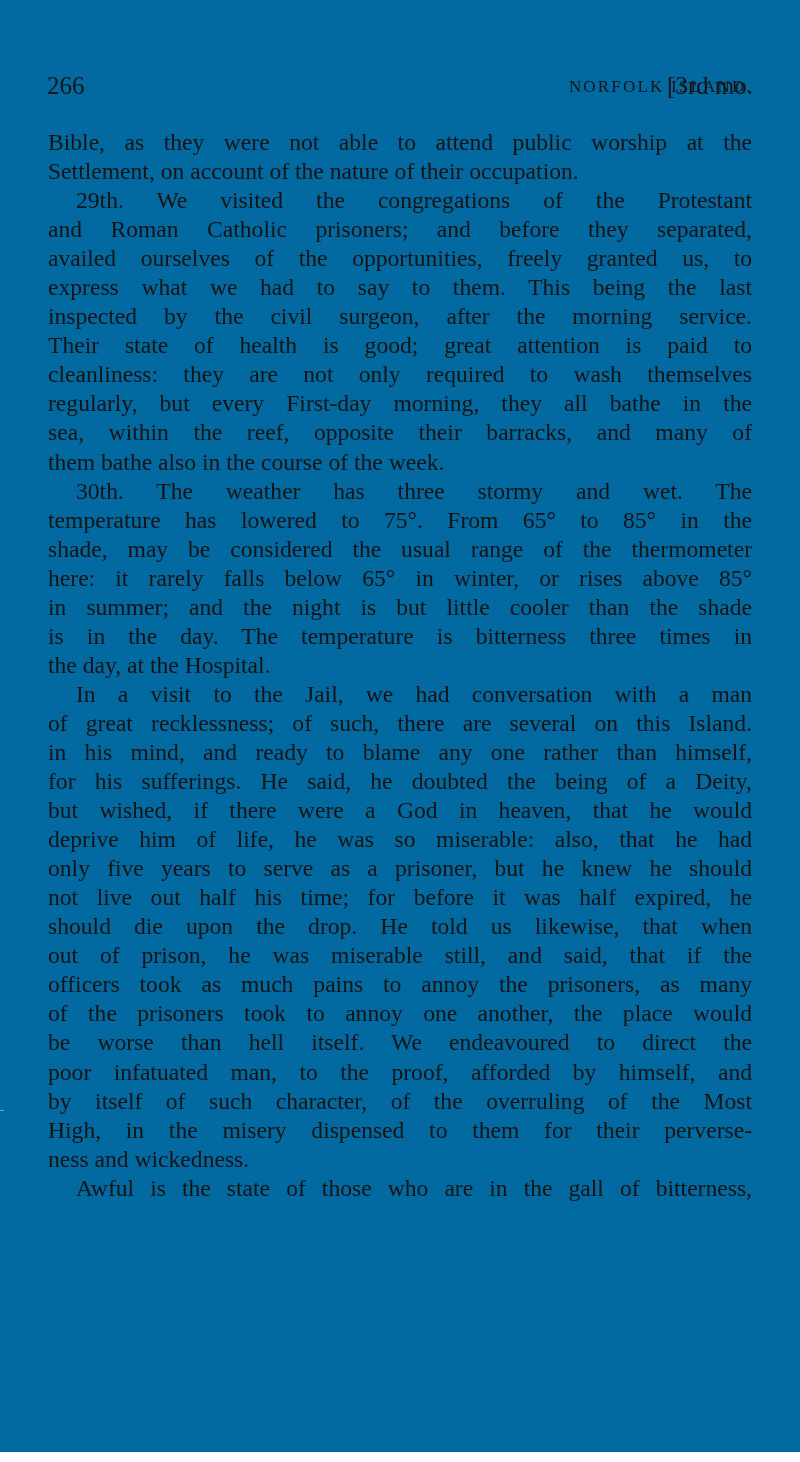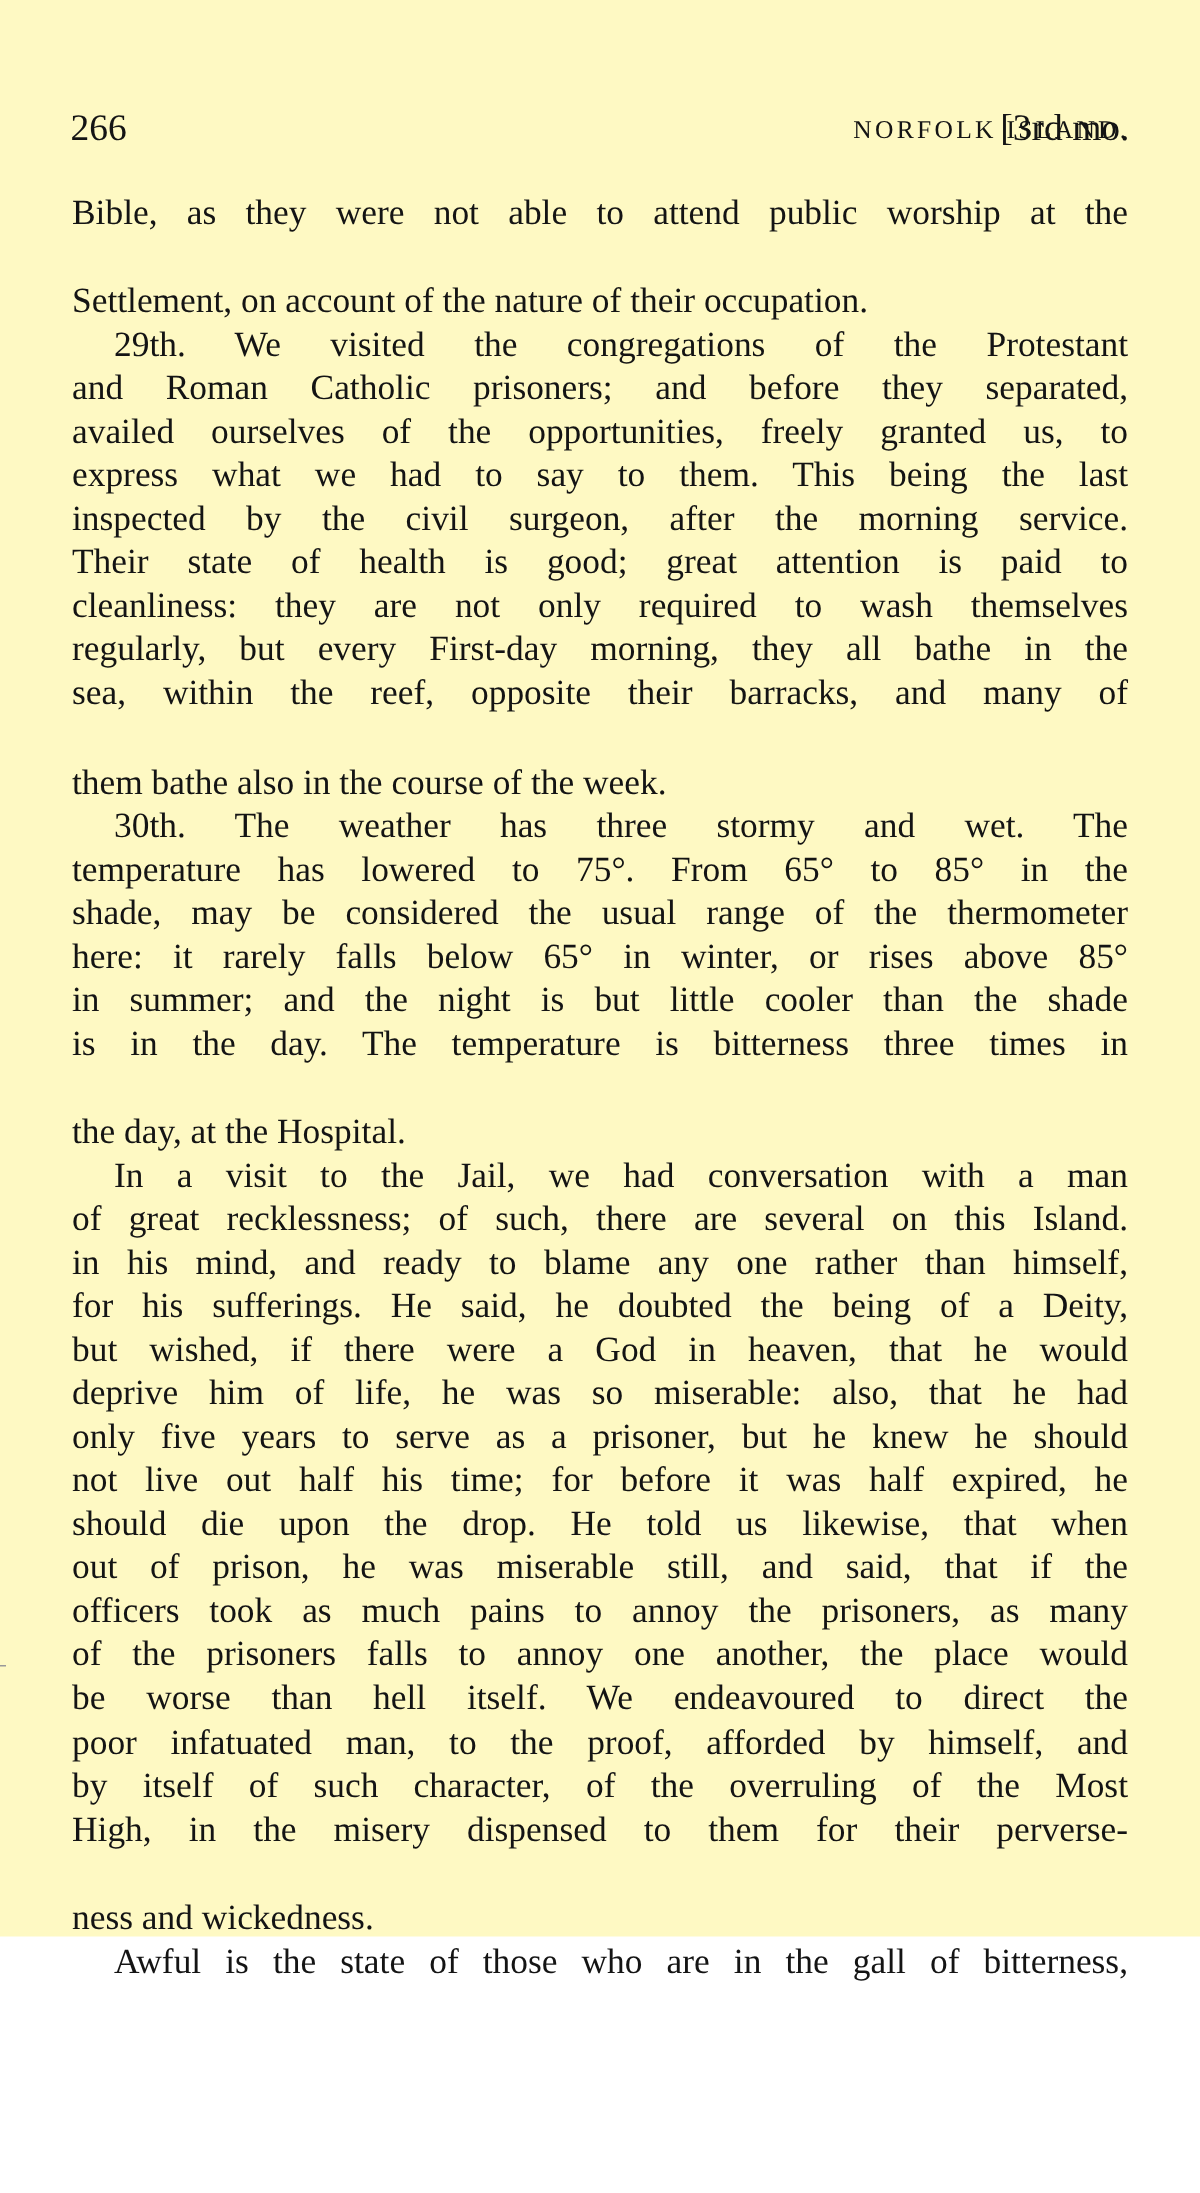--- a/index.html
+++ b/index.html
@@ -1,35 +1,35 @@
 <!DOCTYPE html>
 <html><head>
 <meta charset="utf-8">
 <style>
   html, body { margin: 0; padding: 0; background: #ffffff; }
   body { width: 800px; height: 1462px; position: relative; overflow: hidden; }
   .page {
-    position: absolute; left: 0; top: 0; width: 800px; height: 1291px;
-    background: #fef9c3; color: #141414;
+    position: absolute; left: 0; top: 0; width: 800px; height: 1452px;
+    background: #0369a1; color: #141414;
     font-family: "Liberation Serif", "DejaVu Serif", serif;
   }
   .header {
     position: absolute; left: 47px; width: 706px; top: 72px; height: 34px;
     font-size: 25px;
   }
   .header .pgnum { position: absolute; left: 0; top: 0; }
   .header .running { position: absolute; left: 0; right: 0; top: 5px; text-align: right;
     font-size: 17px; letter-spacing: 2.2px; font-variant: small-caps; }
   .header .section { position: absolute; right: 0; top: 0; }
   .body {
     position: absolute; left: 48px; top: 128px; width: 704px;
     font-size: 23.6px; line-height: 29.05px;
   }
   .line { display: block; height: 29.05px; white-space: nowrap; text-align: justify; text-align-last: justify; }
-  .line.last { text-align-last: left; margin-top: 30px; }
+  .line.last { text-align-last: left; }
   .line.indent { padding-left: 28px; }
   .margin-mark { position: absolute; left: 0; top: 1110px; width: 4px; height: 1px; background: #999; }
 </style>
 </head>
 <body>
 
 <div class="page">
   <div class="header">
     <span class="pgnum">266</span>
     <span class="running">NORFOLK ISLAND.</span>
@@ -59,21 +59,21 @@
       <span class="line">of great recklessness; of such, there are several on this Island.</span>
       <span class="line">in his mind, and ready to blame any one rather than himself,</span>
       <span class="line">for his sufferings. He said, he doubted the being of a Deity,</span>
       <span class="line">but wished, if there were a God in heaven, that he would</span>
       <span class="line">deprive him of life, he was so miserable: also, that he had</span>
       <span class="line">only five years to serve as a prisoner, but he knew he should</span>
       <span class="line">not live out half his time; for before it was half expired, he</span>
       <span class="line">should die upon the drop. He told us likewise, that when</span>
       <span class="line">out of prison, he was miserable still, and said, that if the</span>
       <span class="line">officers took as much pains to annoy the prisoners, as many</span>
-      <span class="line">of the prisoners falls to annoy one another, the place would</span>
+      <span class="line">of the prisoners took to annoy one another, the place would</span>
       <span class="line">be worse than hell itself. We endeavoured to direct the</span>
       <span class="line">poor infatuated man, to the proof, afforded by himself, and</span>
       <span class="line">by itself of such character, of the overruling of the Most</span>
       <span class="line">High, in the misery dispensed to them for their perverse-</span>
       <span class="line last">ness and wickedness.</span>
       <span class="line indent">Awful is the state of those who are in the gall of bitterness,</span>
     </div>
   <div class="margin-mark"></div>
 </div>
 

